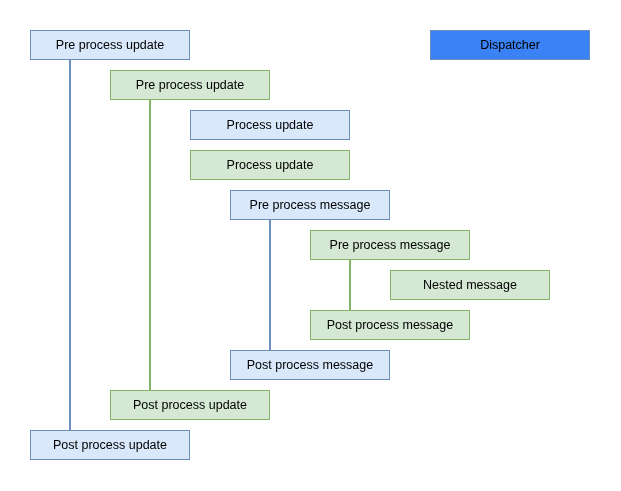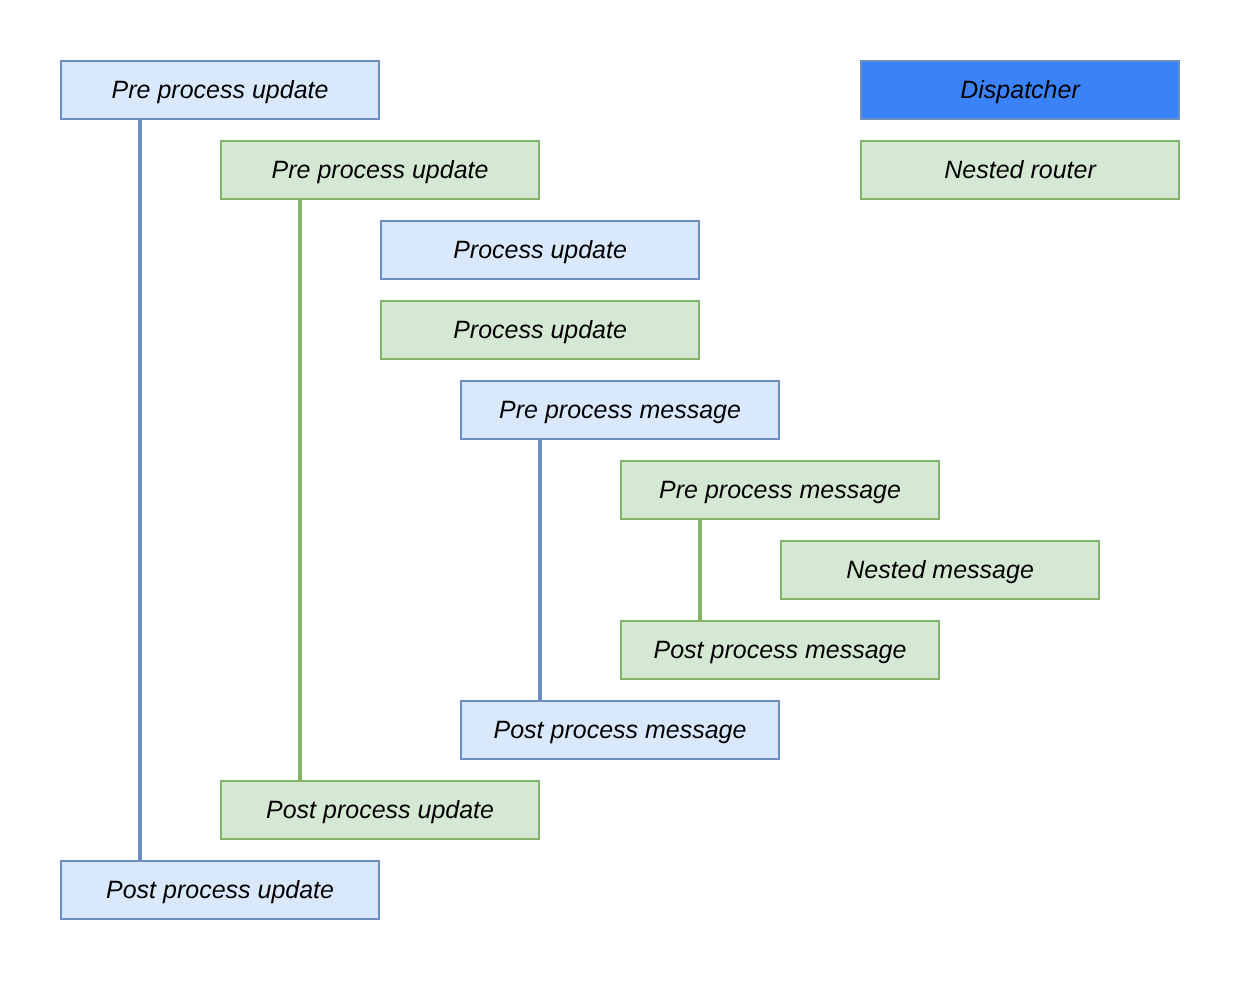--- a/index.html
+++ b/index.html
@@ -7,21 +7,20 @@
     padding: 0;
     background: #ffffff;
   }
   .canvas {
     position: relative;
     width: 621px;
     height: 491px;
     background: #ffffff;
     overflow: hidden;
     font-family: "Liberation Sans", sans-serif;
-    font-style: italic;
   }
   .node {
     position: absolute;
     box-sizing: border-box;
     border: 1.4px solid #000;
     display: flex;
     align-items: center;
     justify-content: center;
     text-align: center;
     font-size: 12.5px;
@@ -49,14 +48,13 @@
     <div class="node" style="left: 190px; top: 110px; width: 160px; height: 30px; background: rgb(218, 232, 252); border-color: rgb(108, 142, 191); color: rgb(0, 0, 0);">Process update</div>
     <div class="node" style="left: 190px; top: 150px; width: 160px; height: 30px; background: rgb(213, 232, 212); border-color: rgb(130, 179, 102); color: rgb(0, 0, 0);">Process update</div>
     <div class="node" style="left: 230px; top: 190px; width: 160px; height: 30px; background: rgb(218, 232, 252); border-color: rgb(108, 142, 191); color: rgb(0, 0, 0);">Pre process message</div>
     <div class="node" style="left: 310px; top: 230px; width: 160px; height: 30px; background: rgb(213, 232, 212); border-color: rgb(130, 179, 102); color: rgb(0, 0, 0);">Pre process message</div>
     <div class="node" style="left: 390px; top: 270px; width: 160px; height: 30px; background: rgb(213, 232, 212); border-color: rgb(130, 179, 102); color: rgb(0, 0, 0);">Nested message</div>
     <div class="node" style="left: 310px; top: 310px; width: 160px; height: 30px; background: rgb(213, 232, 212); border-color: rgb(130, 179, 102); color: rgb(0, 0, 0);">Post process message</div>
     <div class="node" style="left: 230px; top: 350px; width: 160px; height: 30px; background: rgb(218, 232, 252); border-color: rgb(108, 142, 191); color: rgb(0, 0, 0);">Post process message</div>
     <div class="node" style="left: 110px; top: 390px; width: 160px; height: 30px; background: rgb(213, 232, 212); border-color: rgb(130, 179, 102); color: rgb(0, 0, 0);">Post process update</div>
     <div class="node" style="left: 30px; top: 430px; width: 160px; height: 30px; background: rgb(218, 232, 252); border-color: rgb(108, 142, 191); color: rgb(0, 0, 0);">Post process update</div>
     <div class="node" style="left: 430px; top: 30px; width: 160px; height: 30px; background: #3b82f6; border-color: rgb(108, 142, 191); color: rgb(0, 0, 0);">Dispatcher</div>
-    <div class="node" style="left: 430px; top: 70px; width: 160px; height: 30px; background: rgb(213, 232, 212); border-color: rgb(130, 179, 102); color: rgb(0, 0, 0);">Nested router</div>
   </div>
 
 </body></html>

